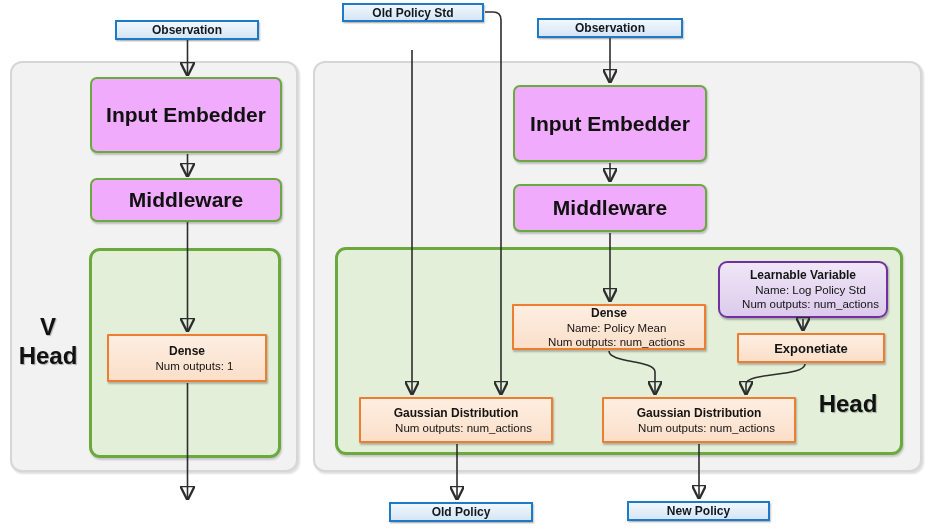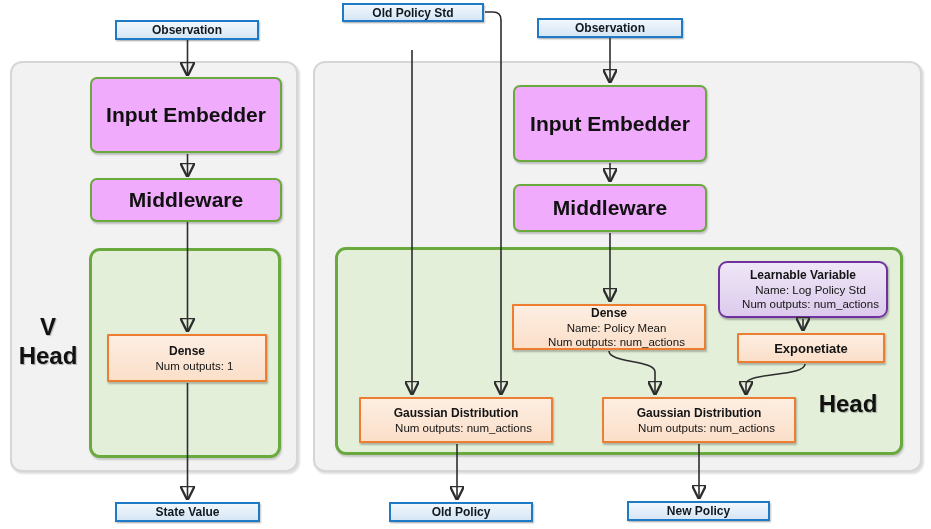--- a/index.html
+++ b/index.html
@@ -115,23 +115,20 @@
 
   <div class="node orange-box" style="left:359px;top:397px;width:194px;height:46px;">
     <span class="t">Gaussian Distribution</span>
     <span class="d">Num outputs: num_actions</span>
   </div>
   <div class="node orange-box" style="left:602px;top:397px;width:194px;height:46px;">
     <span class="t">Gaussian Distribution</span>
     <span class="d">Num outputs: num_actions</span>
   </div>
 
-  <div class="node io-box" style="left:115px;top:502px;width:145px;height:20px;">
-    <span>State Value</span>
-  </div>
   <div class="node io-box" style="left:627px;top:501px;width:143px;height:20px;">
     <span>New Policy</span>
   </div>
   <div class="node io-box" style="left:389px;top:502px;width:144px;height:20px;">
     <span>Old Policy</span>
   </div>
 
   <svg class="edges" width="931" height="529" viewBox="0 0 931 529">
     <defs>
       <marker id="arr" viewBox="0 0 10 10" refX="9" refY="5" markerWidth="9" markerHeight="9" orient="auto-start-reverse">

